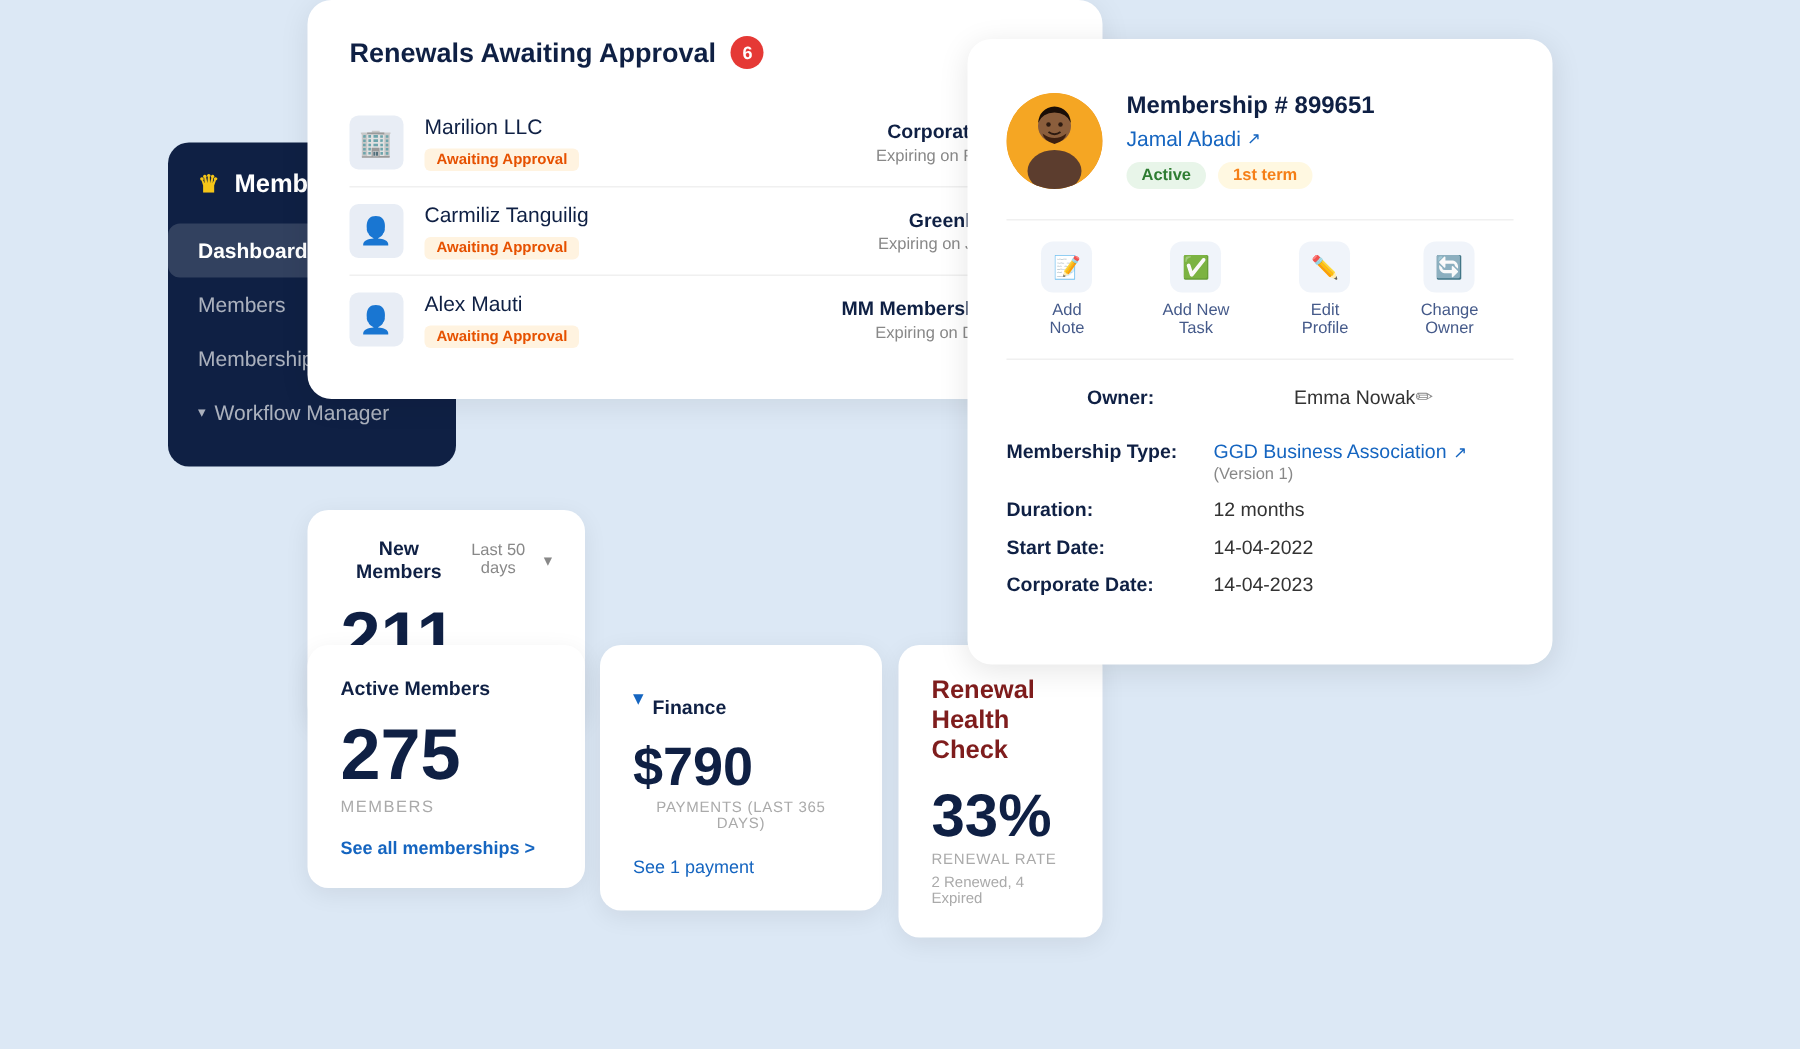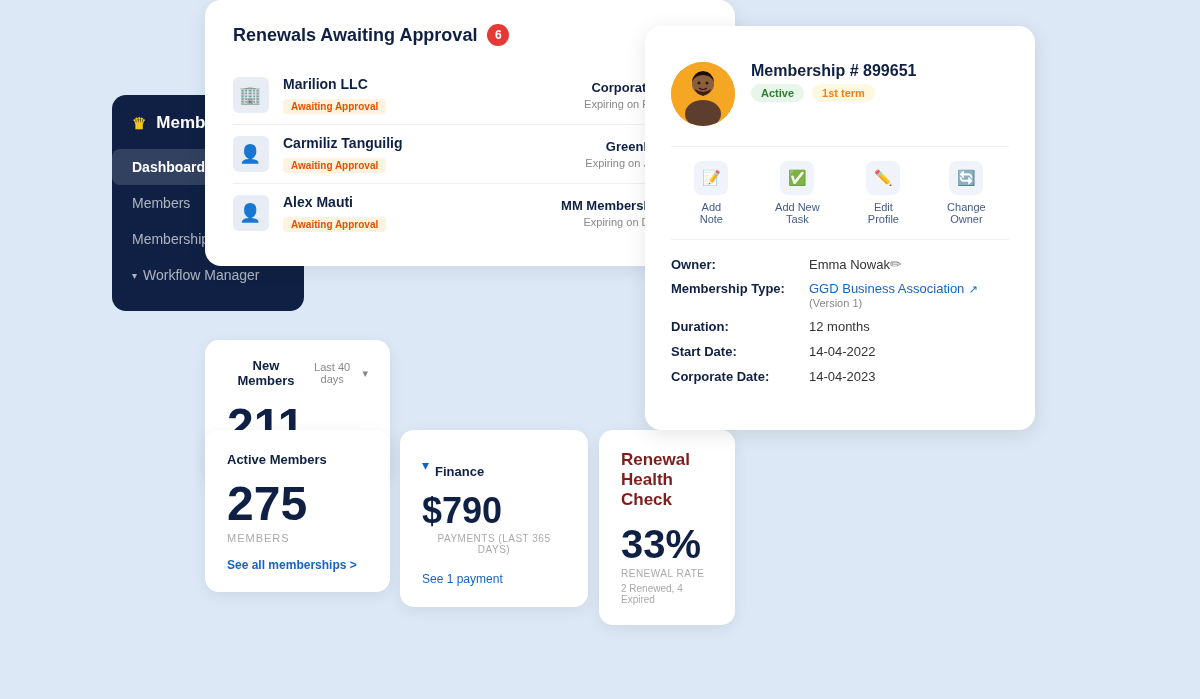--- a/index.html
+++ b/index.html
@@ -116,21 +116,21 @@
       justify-content: center;
       color: #8090a8;
       font-size: 18px;
       flex-shrink: 0;
     }
     .renewal-info {
       flex: 1;
     }
     .renewal-name {
       font-size: 14px;
-      font-weight: 700;
+      font-weight: 400;
       color: #0f2044;
       margin-bottom: 4px;
     }
     .badge-awaiting {
       background: #fff3e0;
       color: #e65100;
       font-size: 10px;
       font-weight: 600;
       padding: 2px 8px;
       border-radius: 4px;
@@ -275,22 +275,22 @@
     .detail-value.link {
       color: #1565c0;
     }
     .detail-sub {
       font-size: 11px;
       color: #888;
     }
     .owner-row {
       display: flex;
       align-items: center;
-      justify-content: flex-start;
-      margin-bottom: 7px;
+      justify-content: center;
+      margin-bottom: 20px;
     }
     .edit-pencil {
       color: #888;
       font-size: 14px;
       cursor: pointer;
     }
     .stat-card-header {
       display: flex;
       align-items: center;
       justify-content: space-between;
@@ -534,20 +534,24 @@
         <circle cx="36" cy="21" r="1.5" fill="#2c1a10"></circle>
         <path d="M28 26 Q32 29 36 26" stroke="#2c1a10" stroke-width="1.2" fill="none"></path>
 
         <path d="M21 20 Q22 10 32 9 Q42 10 43 20 Q40 13 32 13 Q24 13 21 20Z" fill="#1a0e07"></path>
 
         <path d="M24 27 Q32 33 40 27 Q39 32 32 34 Q25 32 24 27Z" fill="#3d2010"></path>
       </svg>
     </div>
     <div class="profile-info">
       <div class="membership-number">Membership # 899651</div>
+      <div class="profile-name">
+        <span>Jamal Abadi</span>
+        <span class="external-icon">↗</span>
+      </div>
       <div class="profile-badges">
         <span class="badge-active">Active</span>
         <span class="badge-term">1st term</span>
       </div>
     </div>
   </div>
 
   <div class="profile-actions">
     <div class="action-item">
       <div class="action-icon-box">📝</div>
@@ -594,21 +598,21 @@
   <div class="detail-row">
     <span class="detail-label">Corporate Date:</span>
     <span class="detail-value">14-04-2023</span>
   </div>
 </div>
 
 <div class="new-members-card">
   <div class="stat-card-header">
     <span class="stat-card-title">New Members</span>
     <div class="stat-filter">
-      <span>Last 40 days</span>
+      <span>Last 50 days</span>
       <span>▾</span>
     </div>
   </div>
   <div class="stat-number">211</div>
   <div class="stat-label">MEMBERS</div>
 </div>
 
 <div class="active-card">
   <div style="margin-bottom:12px">
     <span class="stat-card-title">Active Members</span>

